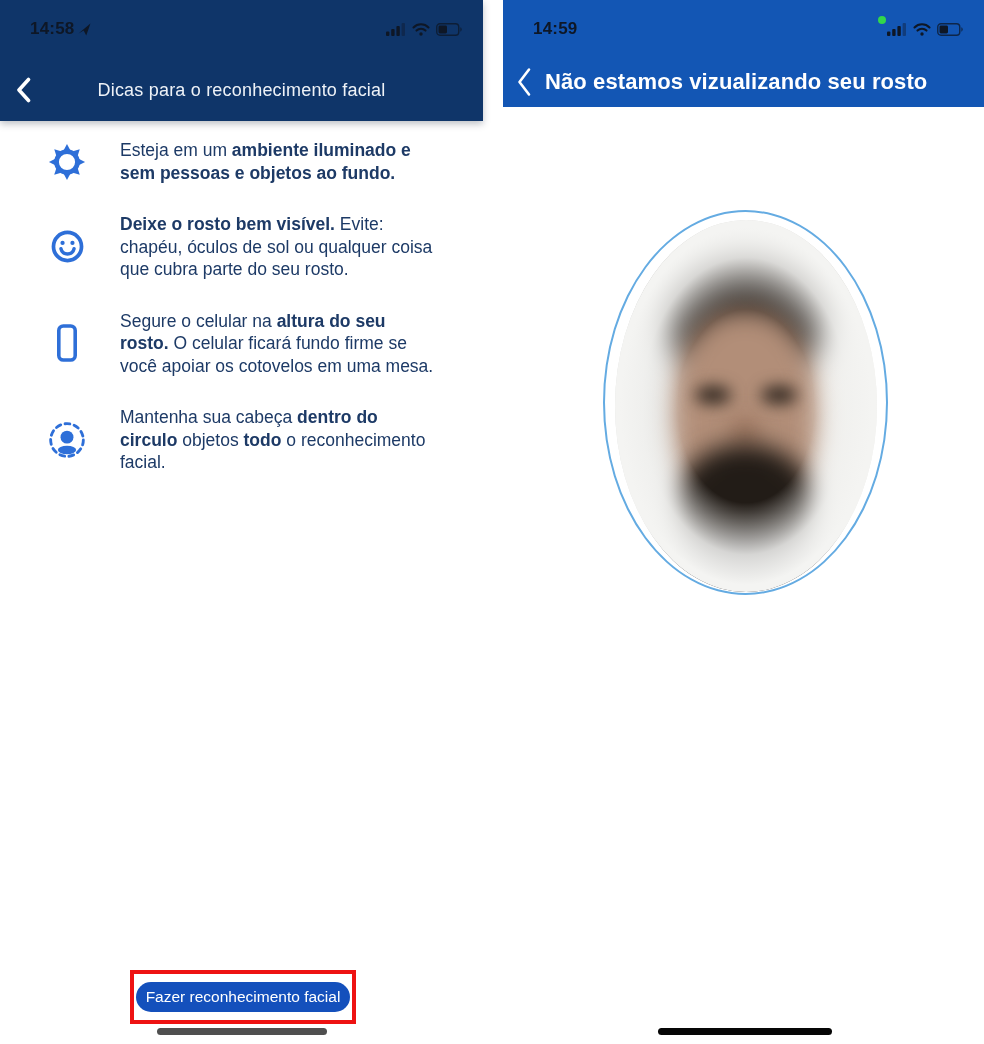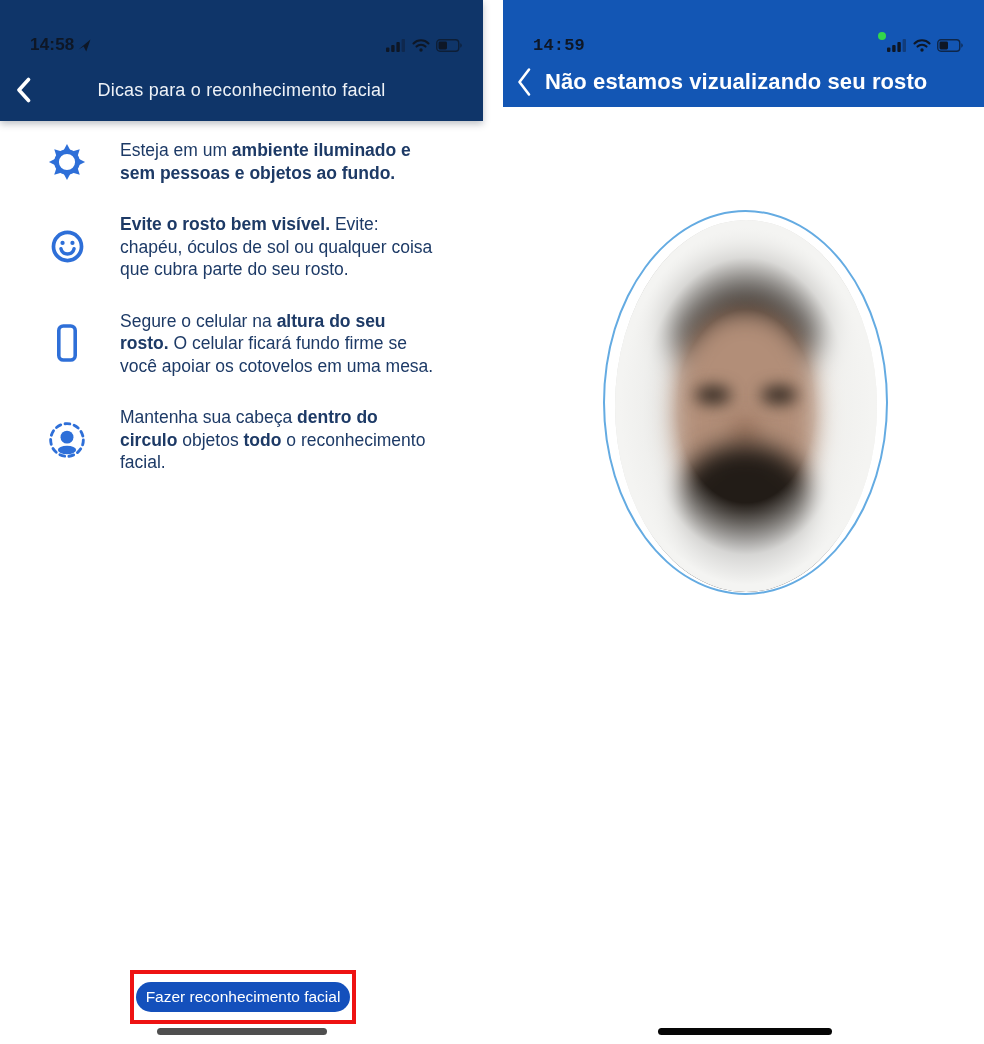--- a/index.html
+++ b/index.html
@@ -10,21 +10,21 @@
   
   .phone { position:absolute; top:0; height:1044px; background:#fff; }
   .phone.left  { left:0;   width:483px; }
   .phone.right { left:503px; width:481px; }
 
   
   .hdr { position:absolute; left:0; top:0; width:100%; }
   .left  .hdr { height:121px; background:var(--left-header,#0f3569); box-shadow:0 3px 7px rgba(40,50,70,.30); }
   .right .hdr { height:107px; background:var(--right-header,#1356b4); }
 
-  .statusbar { position:absolute; top:32px; left:0; right:0; height:26px; display:flex;
+  .statusbar { position:absolute; top:16px; left:0; right:0; height:26px; display:flex;
                align-items:center; justify-content:space-between; padding:0 20px 0 30px;gap:32px; }
   .status-time { font-size:17px; font-weight:700; color:#0e1726; letter-spacing:.2px;
                  display:flex; align-items:center; gap:4px; }
   .status-icons { display:flex; align-items:center; gap:6px; }
   .green-dot { position:absolute; width:8px; height:8px; border-radius:50%;
                background:var(--green-dot,#32d74b); top:-7px; right:78px; }
 
   .navrow { position:absolute; left:0; right:0; display:flex; align-items:center; }
   .left  .navrow { top:72px; height:36px; }
   .right .navrow { top:64px; height:36px; }
@@ -149,21 +149,21 @@
 
       <div class="tip">
         <span class="tip-icon">
           <svg width="33" height="33" viewBox="0 0 24 24">
             <circle cx="12" cy="12" r="10.2" fill="none" stroke="#2e6fd8" stroke-width="2.7"></circle>
             <circle cx="8.4" cy="9.4" r="1.55" fill="#2e6fd8"></circle>
             <circle cx="15.6" cy="9.4" r="1.55" fill="#2e6fd8"></circle>
             <path d="M7.2 13.6 a4.9 4.9 0 0 0 9.6 0" fill="none" stroke="#2e6fd8" stroke-width="2.5" stroke-linecap="round"></path>
           </svg>
         </span>
-        <span class="tip-text"><span class="b">Evite o rosto bem visível.</span><span> Evite: chapéu, óculos de sol ou qualquer coisa que cubra parte do seu rosto.</span></span>
+        <span class="tip-text"><span class="b">Deixe o rosto bem visível.</span><span> Evite: chapéu, óculos de sol ou qualquer coisa que cubra parte do seu rosto.</span></span>
       </div>
 
       <div class="tip">
         <span class="tip-icon">
           <svg width="24" height="38" viewBox="0 0 24 38">
             <rect x="3.8" y="2" width="16.4" height="34" rx="4.5" fill="none" stroke="#2e6fd8" stroke-width="3.6"></rect>
           </svg>
         </span>
         <span class="tip-text"><span>Segure o celular na </span><span class="b">altura do seu rosto.</span><span> O celular ficará fundo firme se você apoiar os cotovelos em uma mesa.</span></span>
       </div>
@@ -183,21 +183,21 @@
 
     <div class="annotation-box">
       <button class="cta-button">Fazer reconhecimento facial</button>
     </div>
 
     <div class="home-ind"></div>
   </div>
 
   <div class="phone right">
     <div class="hdr">
-      <div class="statusbar" style="font-family:Liberation Mono, monospace;">
+      <div class="statusbar" style="">
         <span class="status-time">
           <span>14:59</span>
         </span>
         <span class="status-icons" style="position:relative;">
           <span class="green-dot"></span>
           <svg width="20" height="13" viewBox="0 0 20 13">
             <rect x="0" y="8.5" width="3.4" height="4.5" rx="1" fill="#0e1726"></rect>
             <rect x="5.2" y="6" width="3.4" height="7" rx="1" fill="#0e1726"></rect>
             <rect x="10.4" y="3" width="3.4" height="10" rx="1" fill="#0e1726"></rect>
             <rect x="15.6" y="0" width="3.4" height="13" rx="1" fill="#0e1726" opacity="0.4"></rect>

